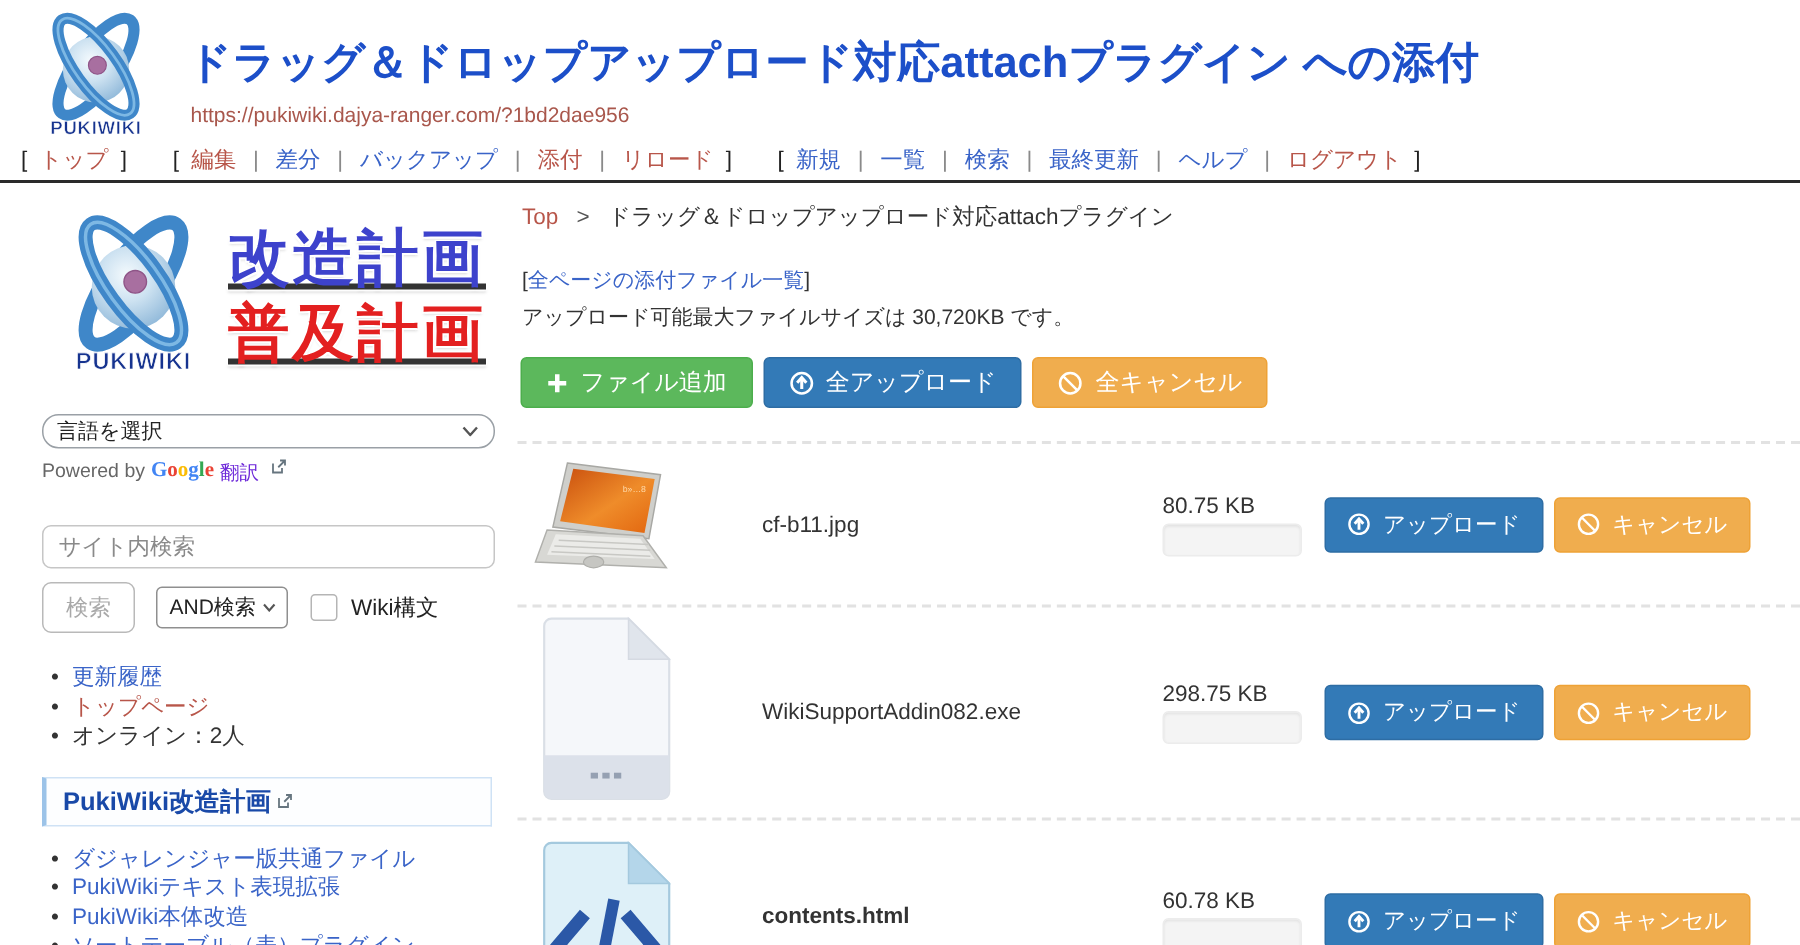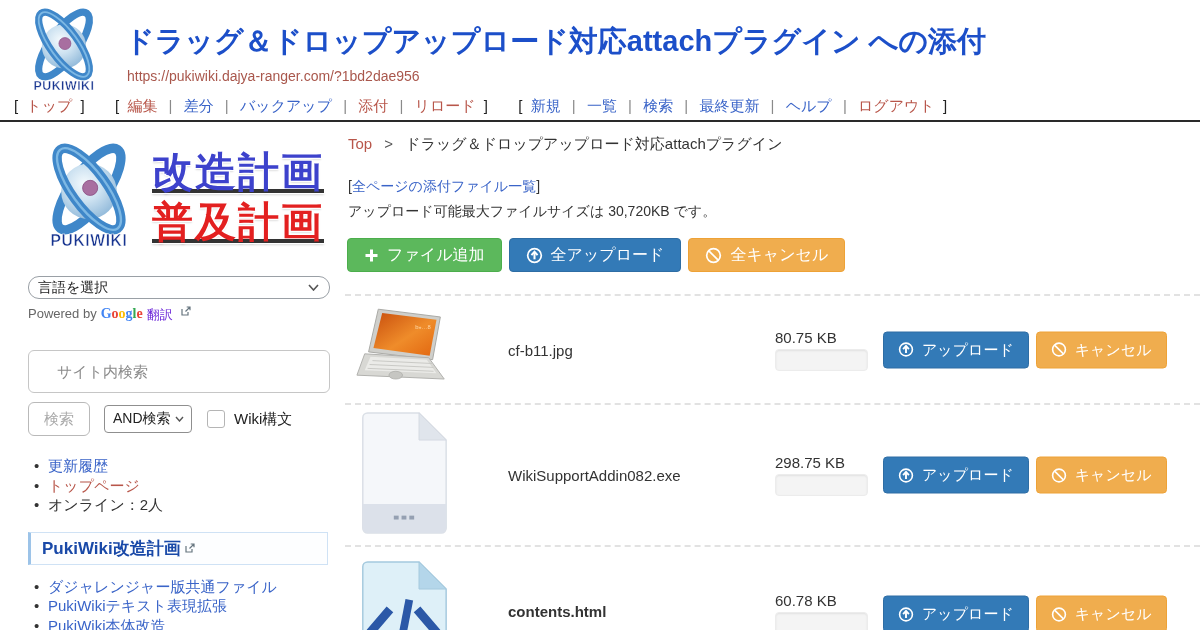--- a/index.html
+++ b/index.html
@@ -29,22 +29,22 @@
   .sb-logo-txt{margin-left:2px;margin-top:2px;line-height:50px;font-weight:bold;letter-spacing:2px;
      text-shadow:-1px -1px 0 #fff,1px -1px 0 #fff,-1px 1px 0 #fff,1px 1px 0 #fff,0 2px 2px rgba(0,0,0,.15);}
   .sb-logo-line1{font-size:41px;color:#3d42cc;}
   .sb-logo-line2{font-size:41px;color:#e32020;}
   .lang-select{box-sizing:border-box;width:302px;height:23px;border:1px solid #9aa0a6;border-radius:11px;
      display:flex;align-items:center;justify-content:space-between;padding:0 10px 0 9px;font-size:14px;color:#222;background:#fff;}
   .powered{margin-top:7px;font-size:13px;color:#666;display:flex;align-items:flex-start;gap:4px;}
   .gword{font-weight:bold;font-size:14px;letter-spacing:0;font-family:Liberation Serif, serif;}
   .g1{color:#4285F4}.g2{color:#EA4335}.g3{color:#FBBC05}.g4{color:#4285F4}.g5{color:#34A853}.g6{color:#EA4335}
   .powered .trans{color:#6d28d9;}
-  .search-input{box-sizing:border-box;margin-top:26px;width:302px;height:43px;border:1px solid #c6c6c6;border-radius:6px;
-     padding:0 28px;font-size:15px;color:#333;font-family:inherit;background:#fff;}
+  .search-input{box-sizing:border-box;margin-top:26px;width:302px;height:29px;border:1px solid #c6c6c6;border-radius:6px;
+     padding:0 10px;font-size:15px;color:#333;font-family:inherit;background:#fff;}
   .search-input::placeholder{color:#8a8a8a;opacity:1;}
   .search-row{margin-top:9px;display:flex;align-items:center;}
   .btn-kensaku{box-sizing:border-box;width:62px;height:34px;border:1px solid #b9b9b9;border-radius:6px;background:#fff;
      font-size:15px;color:#a9a9a9;font-family:inherit;display:flex;align-items:center;justify-content:center;}
   .sel-and{box-sizing:border-box;margin-left:14px;width:88px;height:28px;border:1px solid #8f8f8f;border-radius:4px;background:#fff;
      display:flex;align-items:center;justify-content:space-between;padding:0 7px 0 8px;font-size:14px;color:#222;}
   .cb{box-sizing:border-box;margin-left:15px;width:18px;height:18px;border:1px solid #b5b5b5;border-radius:3px;background:#fff;flex:none;}
   .cb-label{margin-left:9px;font-size:15px;color:#222;}
   .sb-list{margin:22px 0 0 0;padding:0 0 0 6px;list-style:none;font-size:15px;line-height:1.1;}
   .sb-list li{margin:0 0 3px 0;padding-left:14px;position:relative;color:#333;}

